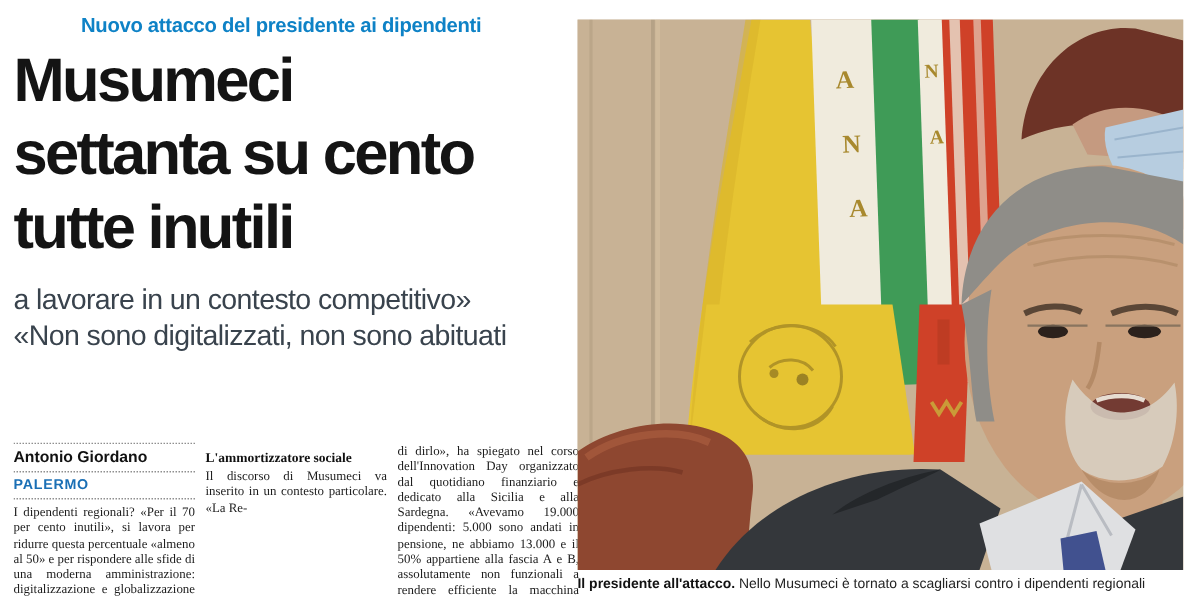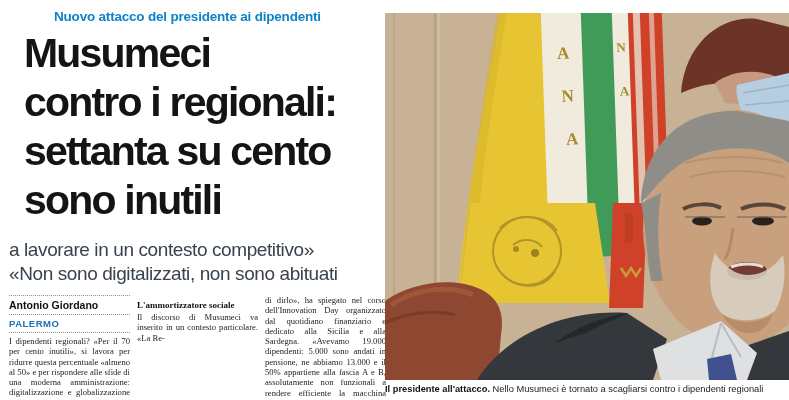--- a/index.html
+++ b/index.html
@@ -5,21 +5,21 @@
   * { margin:0; padding:0; box-sizing:border-box; }
   html,body { width:789px; height:400px; background:#ffffff; overflow:hidden;
               font-family:"Liberation Sans", sans-serif; }
   .page { position:relative; width:789px; height:400px; background:#fff; }
 
   
   .article { position:absolute; left:9px; top:9px; width:377px; }
   .kicker { color:#0e82c6; font-weight:bold; font-size:13.5px; letter-spacing:-0.2px;margin-left:45px; }
   .headline { margin-top:5px; color:#141414; font-weight:bold;
               font-size:41px; line-height:49px; letter-spacing:-1.8px; }
-  .headline div { white-space:nowrap;margin-left:15px; }
+  .headline div { white-space:nowrap; }
   .deck { margin-top:13px; color:#39434d; font-size:19px; line-height:23.5px;
           letter-spacing:-0.4px; }
   .deck div { white-space:nowrap; }
 
   
   .cols { position:absolute; left:9px; top:295px; width:377px; height:105px;
           display:flex; gap:7px; overflow:hidden; }
   .col { width:121px; flex:0 0 121px; }
   .byline { border-top:1px dotted #8f8f8f; border-bottom:1px dotted #8f8f8f;
             font-weight:bold; font-size:10.5px; color:#111; padding:3px 0 3px 0; }
@@ -40,23 +40,22 @@
 </style>
 </head>
 <body>
 
 <div class="page">
 
   <div class="article">
     <div class="kicker">Nuovo attacco del presidente ai dipendenti</div>
     <div class="headline">
       <div>Musumeci</div>
-      <div>contro i regionali:</div>
       <div>settanta su cento</div>
-      <div>sono inutili</div>
+      <div>tutte inutili</div>
     </div>
     <div class="deck">
       <div>a lavorare in un contesto competitivo»</div>
       <div>«Non sono digitalizzati, non sono abituati</div>
     </div>
   </div>
 
   <div class="cols">
     <div class="col">
       <div class="byline">Antonio Giordano</div>

